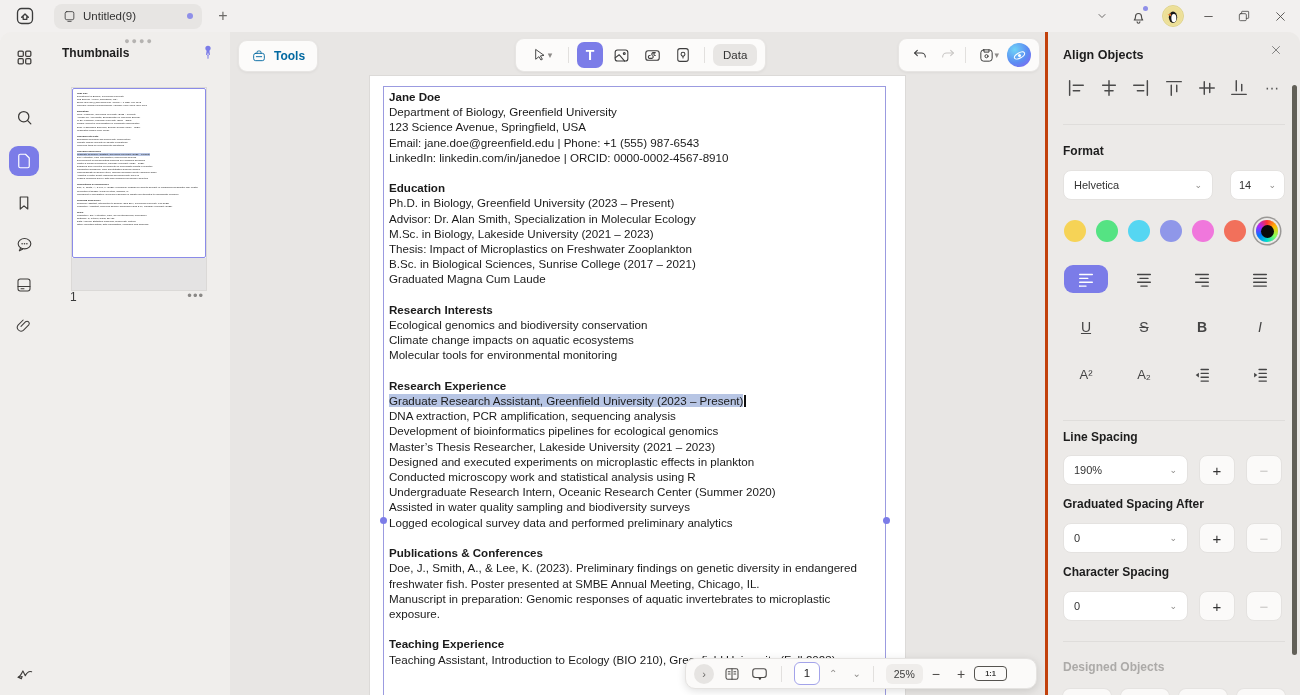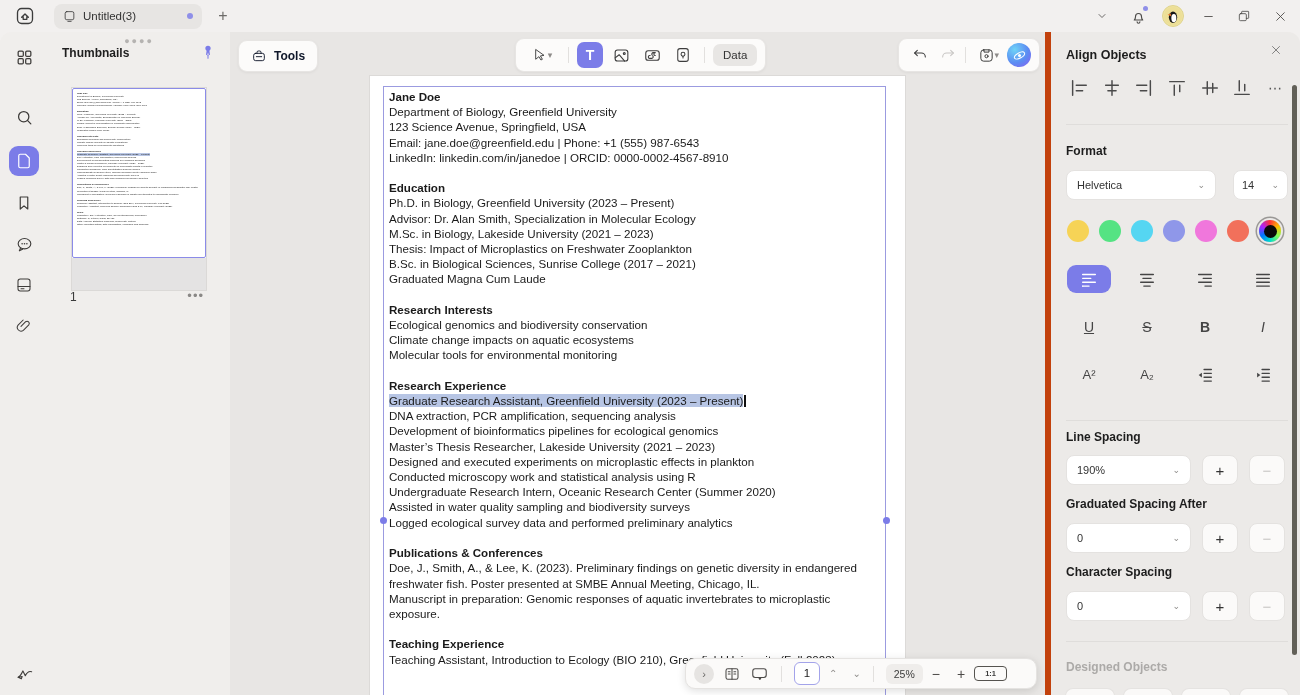--- a/index.html
+++ b/index.html
@@ -53,21 +53,21 @@
   .thumb-text .dline.b { font-weight:700; }
   .thumb-text .hl { background:var(--hl); }
   .thumb-pageno { position:absolute; left:22px; top:258px; font-size:12px; color:#3a3a3a; }
   .thumb-more { position:absolute; right:26px; top:256px; color:#8a8886; font-size:13px; letter-spacing:1px; }
 
   
   .canvas { flex:1; position:relative; background:#E8E6E4; overflow:hidden; }
   .card { background:#FCFBFA; border:1px solid #E7E5E3; border-radius:9px;
     box-shadow:0 1px 3px rgba(0,0,0,.05); }
   .tools-btn { position:absolute; left:8px; top:8px; height:32px; display:flex; align-items:center;
-    gap:7px; padding:0 12px; color:#0f172a; }
+    gap:7px; padding:0 12px; color:#0369a1; }
   .tools-label { font-size:12px; font-weight:700; }
 
   .mid-toolbar { position:absolute; left:285px; top:6px; height:34px; display:flex; align-items:center;
     padding:0 8px; gap:5px; }
   .tool-btn { width:26px; height:26px; display:flex; align-items:center; justify-content:center;
     color:#3d3d3d; border-radius:7px; }
   .tool-btn.active { background:var(--accent); color:#fff; }
   .t-glyph { font-size:14px; font-weight:700; }
   .chev { color:#8d8b89; font-size:9px; }
   .vdiv { width:1px; height:16px; background:#E2E0DE; margin:0 3px; }
@@ -101,21 +101,21 @@
     font-size:11px; display:flex; align-items:center; justify-content:center; }
   .page-input { width:26px; height:23px; border:1.5px solid #A3A3EA; border-radius:6px; background:#fff;
     font-size:11.5px; color:#222; text-align:center; line-height:20px; }
   .nav-chev { color:#8f8d8b; font-size:10px; }
   .zoom-pill { background:#EFEDEB; border-radius:6px; padding:4px 8px; font-size:10.5px; color:#3c3c3c; }
   .zoom-op { color:#4c4a48; font-size:14px; }
   .fit-btn { border:1.5px solid #55534f; border-radius:4px; font-size:7.5px; color:#3c3c3c;
     padding:2px 10px; font-weight:700; }
 
   
-  .rpanel { width:255px; background:#ECEAE8; position:relative; border-left:6px solid #c2410c; }
+  .rpanel { width:255px; background:#ECEAE8; position:relative; border-left:3px solid #c2410c; }
   .rp-title { position:absolute; left:15px; top:16px; font-size:12.5px; font-weight:700; color:#1d1d1d; }
   .rp-close { position:absolute; right:18px; top:12px; color:#555; }
   .align-row { position:absolute; left:15px; top:43px; width:222px; display:flex;
     justify-content:space-between; color:#4a4a4a; }
   .align-row .abtn { width:26px; height:26px; display:flex; align-items:center; justify-content:center; }
   .rp-div { position:absolute; left:15px; width:222px; height:1px; background:#DFDDDB; }
   .rp-label { position:absolute; left:15px; font-size:12px; font-weight:700; color:#1d1d1d; }
   .select { position:absolute; height:30px; background:#ffffff; border:1px solid #E4E2E0; border-radius:8px;
     display:flex; align-items:center; padding:0 10px; font-size:11px; color:#333; }
   .select .chev { margin-left:auto; }
@@ -152,21 +152,21 @@
     <svg class="ic" width="20" height="20" viewBox="0 0 24 24">
       <rect x="3" y="3" width="18" height="18" rx="5"></rect>
         <path d="M8 13.5l4-4 4 4M9.8 12.6V16h4.4v-3.4"></path>
     </svg>
   </div>
   <div class="tab">
     <svg class="ic thin" width="13" height="13" viewBox="0 0 24 24">
       <rect x="4" y="3" width="16" height="15" rx="3"></rect>
         <path d="M9 21h6"></path>
     </svg>
-    <span class="tab-title">Untitled(3)</span>
+    <span class="tab-title">Untitled(9)</span>
     <span class="unsaved-dot"></span>
   </div>
   <div class="newtab">+</div>
   <div class="tb-right">
     <div class="tb-ic">
       <svg class="ic" width="12" height="12" viewBox="0 0 24 24">
           <path d="M6 9l6 6 6-6"></path>
         </svg>
     </div>
     <div class="tb-ic bell-wrap">

